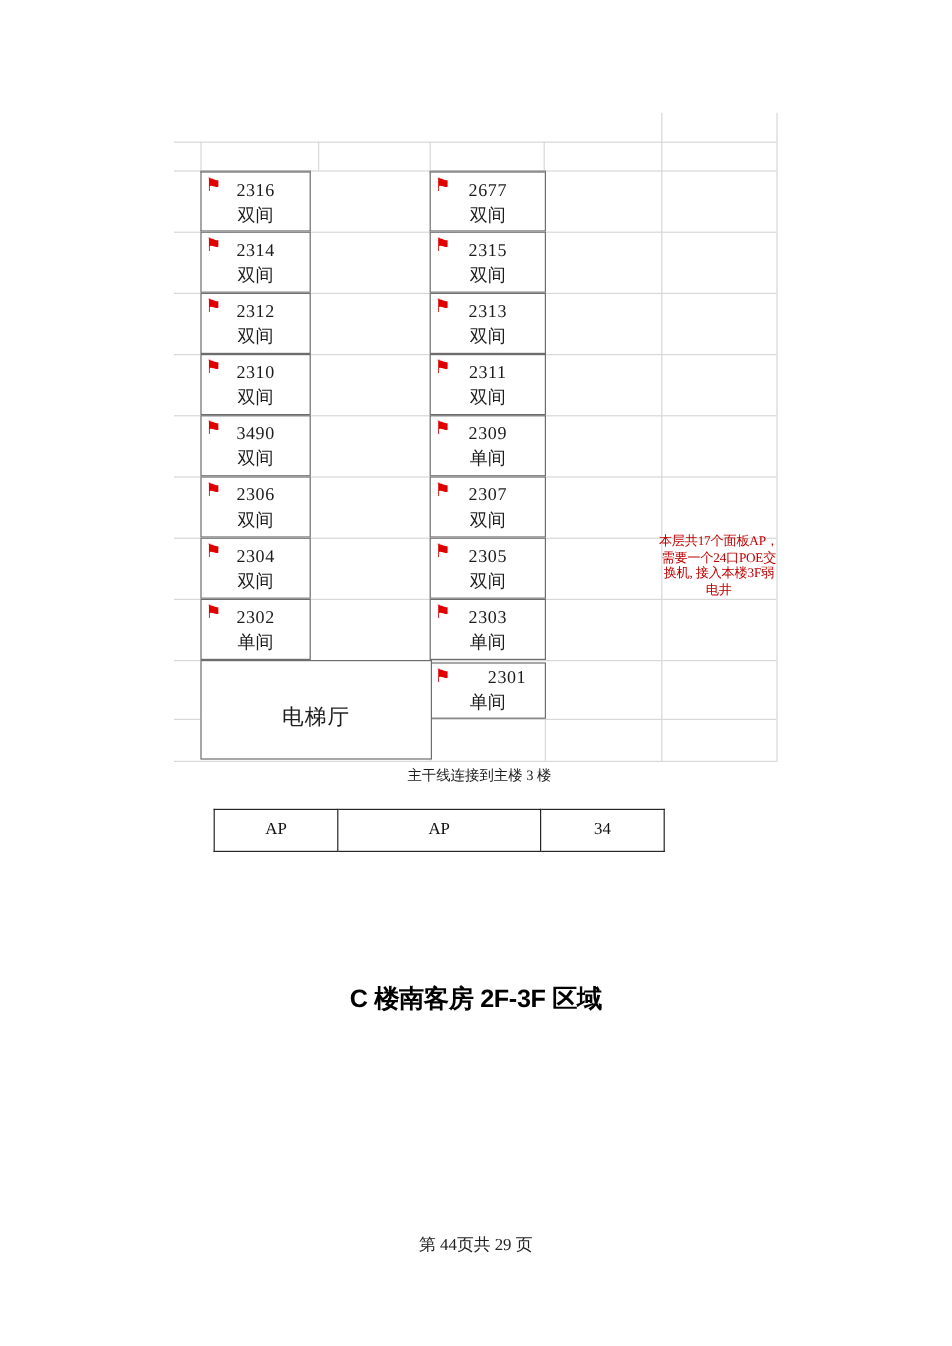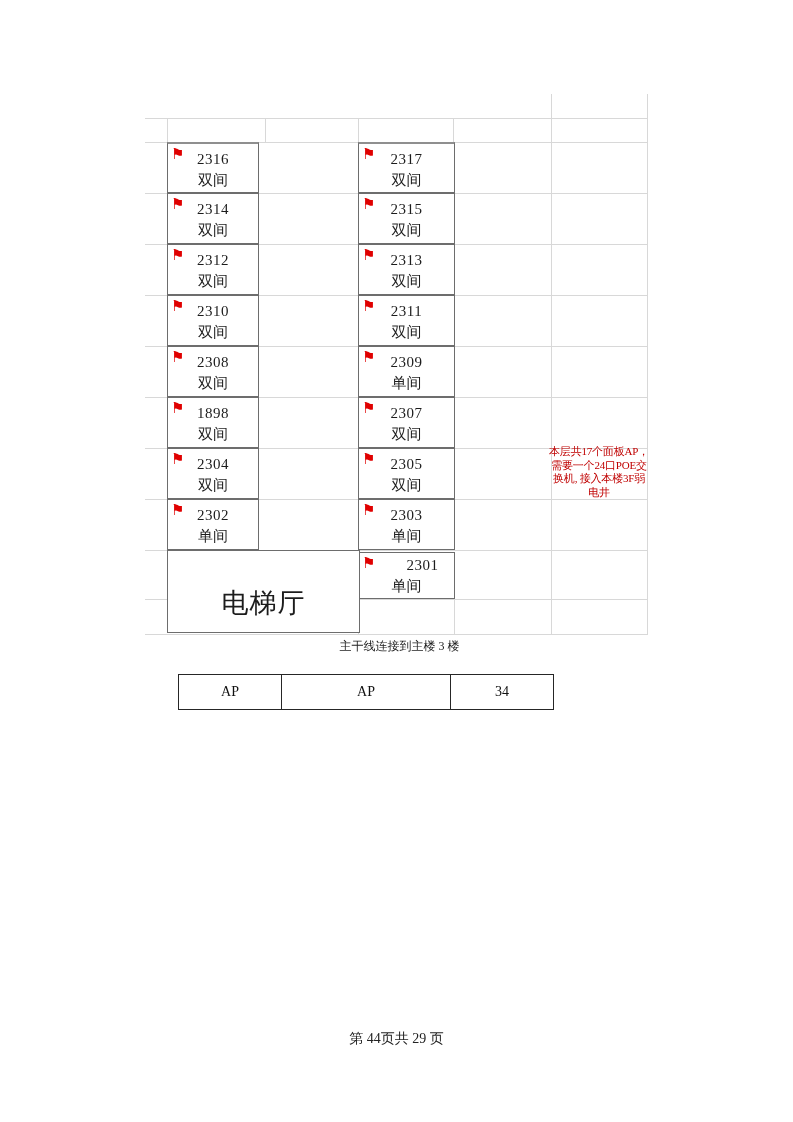--- a/index.html
+++ b/index.html
@@ -26,21 +26,21 @@
   .room.first{border-top:2px solid #8f8f8f;}
   .flag{position:absolute;left:3px;top:2px;color:#e00000;font-size:15px;line-height:16px;
         font-family:"DejaVu Sans",sans-serif;}
   .rnum{margin-top:4px;line-height:22px;letter-spacing:0.5px;}
   .rtype{line-height:21px;text-align:center;}
   .room.small .rnum{margin-top:1px;margin-left:32px;}
   
   .elevator{position:absolute;left:167px;top:550px;width:193px;height:83px;
         background:#fff;border:1px solid #6d6d6d;box-sizing:border-box;
         text-align:center;z-index:2;}
-  .elevator span{display:inline-block;margin-top:34px;font-size:27px;letter-spacing:1px;}
+  .elevator span{display:inline-block;margin-top:34px;font-size:18px;letter-spacing:1px;}
   
   .note{position:absolute;left:547px;top:445px;width:104px;z-index:2;
         color:#c00000;font-size:11px;line-height:13.5px;letter-spacing:-0.2px;
         text-align:center;white-space:pre-line;}
   
   table.dev{position:absolute;left:178px;top:674px;border-collapse:collapse;
         table-layout:fixed;z-index:3;font-size:14px;color:#111;}
   table.dev td{border:1px solid #262626;text-align:center;vertical-align:middle;padding:0;}
   table.dev tr.h td{height:31px;}
   table.dev tr.r1 td{height:34px;}
@@ -90,42 +90,42 @@
     <div class="rnum">2312</div>
     <div class="rtype">双间</div>
   </div>
   <div class="room" style="left:167px;top:295px;width:92px;height:51px">
     <span class="flag">⚑</span>
     <div class="rnum">2310</div>
     <div class="rtype">双间</div>
   </div>
   <div class="room" style="left:167px;top:346px;width:92px;height:51px">
     <span class="flag">⚑</span>
-    <div class="rnum">2308</div>
+    <div class="rnum">3490</div>
     <div class="rtype">双间</div>
   </div>
   <div class="room" style="left:167px;top:397px;width:92px;height:51px">
     <span class="flag">⚑</span>
-    <div class="rnum">1898</div>
+    <div class="rnum">2306</div>
     <div class="rtype">双间</div>
   </div>
   <div class="room" style="left:167px;top:448px;width:92px;height:51px">
     <span class="flag">⚑</span>
     <div class="rnum">2304</div>
     <div class="rtype">双间</div>
   </div>
   <div class="room" style="left:167px;top:499px;width:92px;height:51px">
     <span class="flag">⚑</span>
     <div class="rnum">2302</div>
     <div class="rtype">单间</div>
   </div>
 
   <div class="room first" style="left:358px;top:142px;width:97px;height:51px">
     <span class="flag">⚑</span>
-    <div class="rnum">2317</div>
+    <div class="rnum">2677</div>
     <div class="rtype">双间</div>
   </div>
   <div class="room" style="left:358px;top:193px;width:97px;height:51px">
     <span class="flag">⚑</span>
     <div class="rnum">2315</div>
     <div class="rtype">双间</div>
   </div>
   <div class="room" style="left:358px;top:244px;width:97px;height:51px">
     <span class="flag">⚑</span>
     <div class="rnum">2313</div>
@@ -181,16 +181,17 @@
       </colgroup>
     <tbody>
       <tr class="r1">
         <td>AP</td>
         <td>AP</td>
         <td>34</td>
       </tr>
     </tbody>
   </table>
 
+  <div class="heading">C 楼南客房 2F-3F 区域</div>
 
   <div class="footer">第 44页共 29 页</div>
 
 </div>
 
 </body></html>

